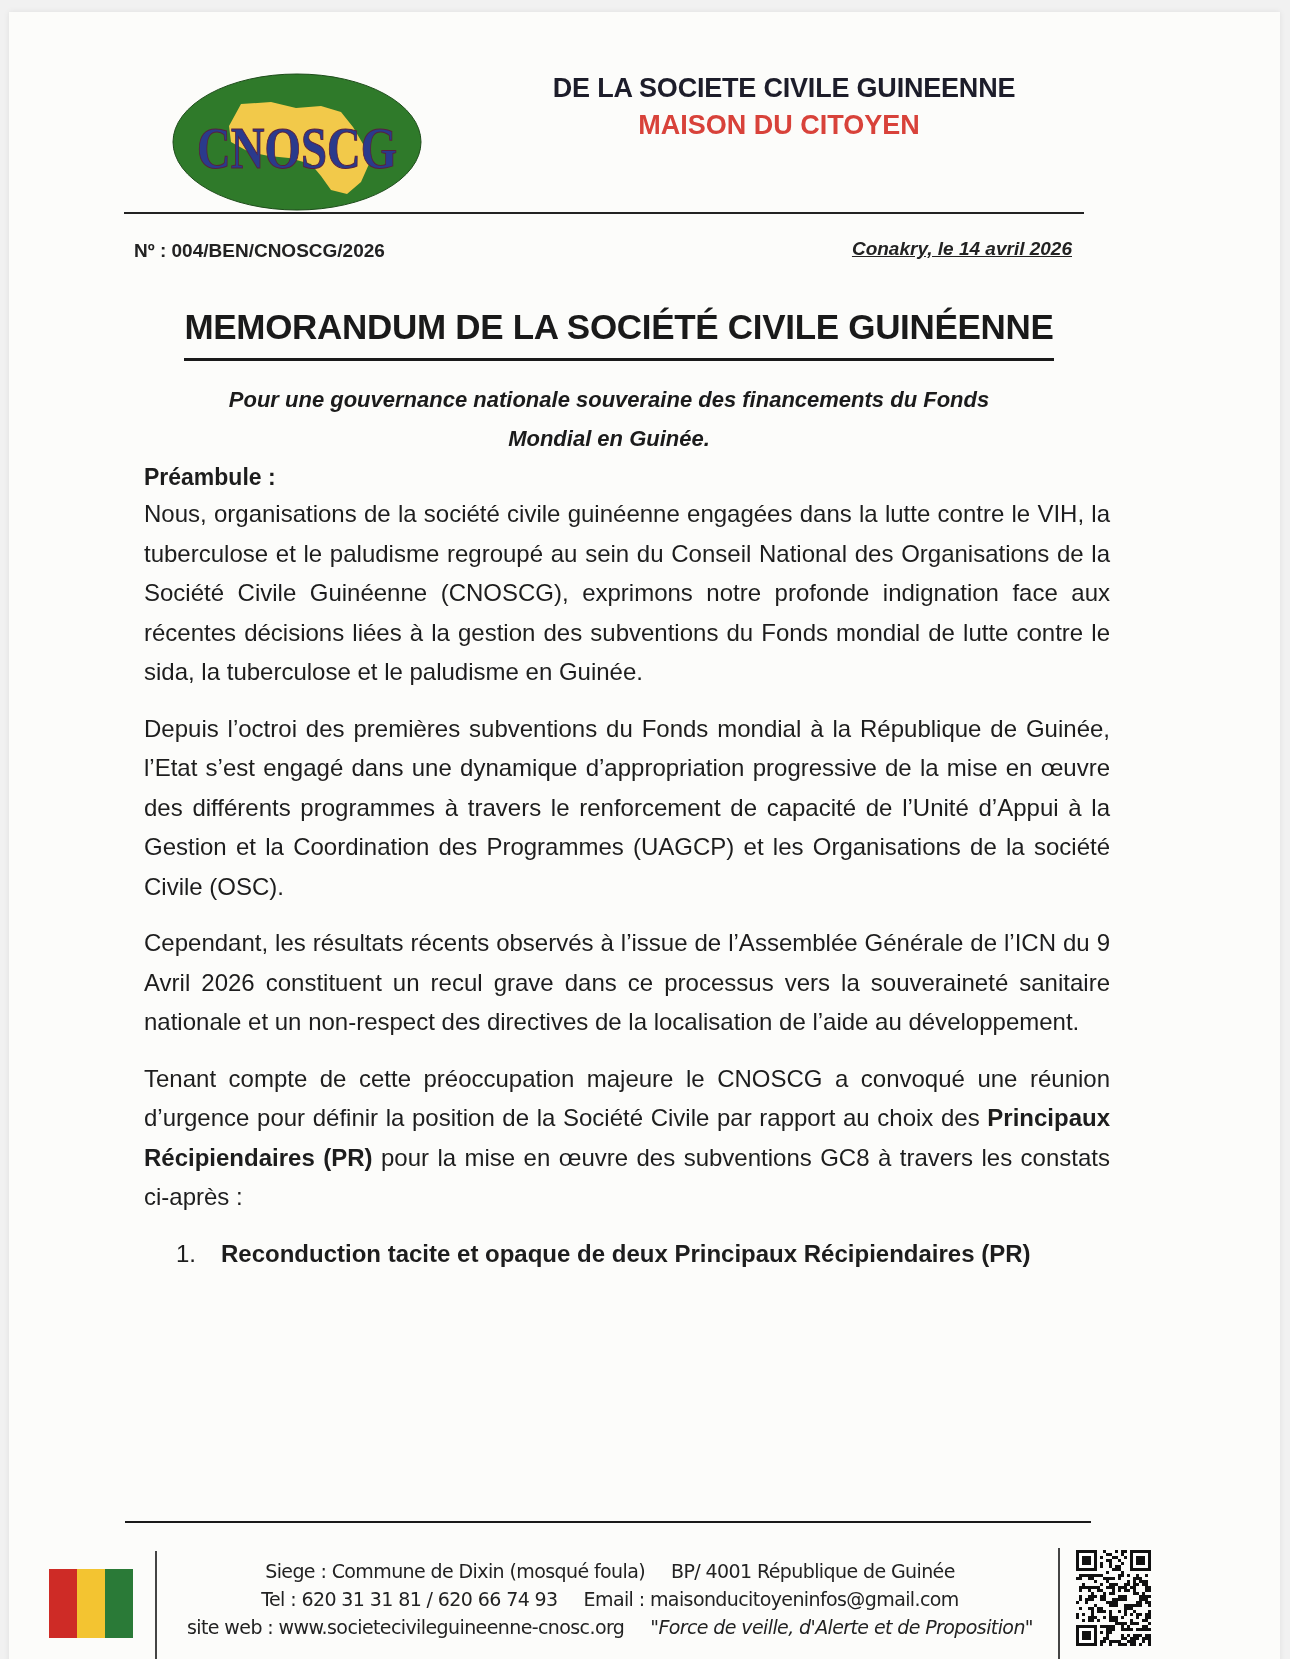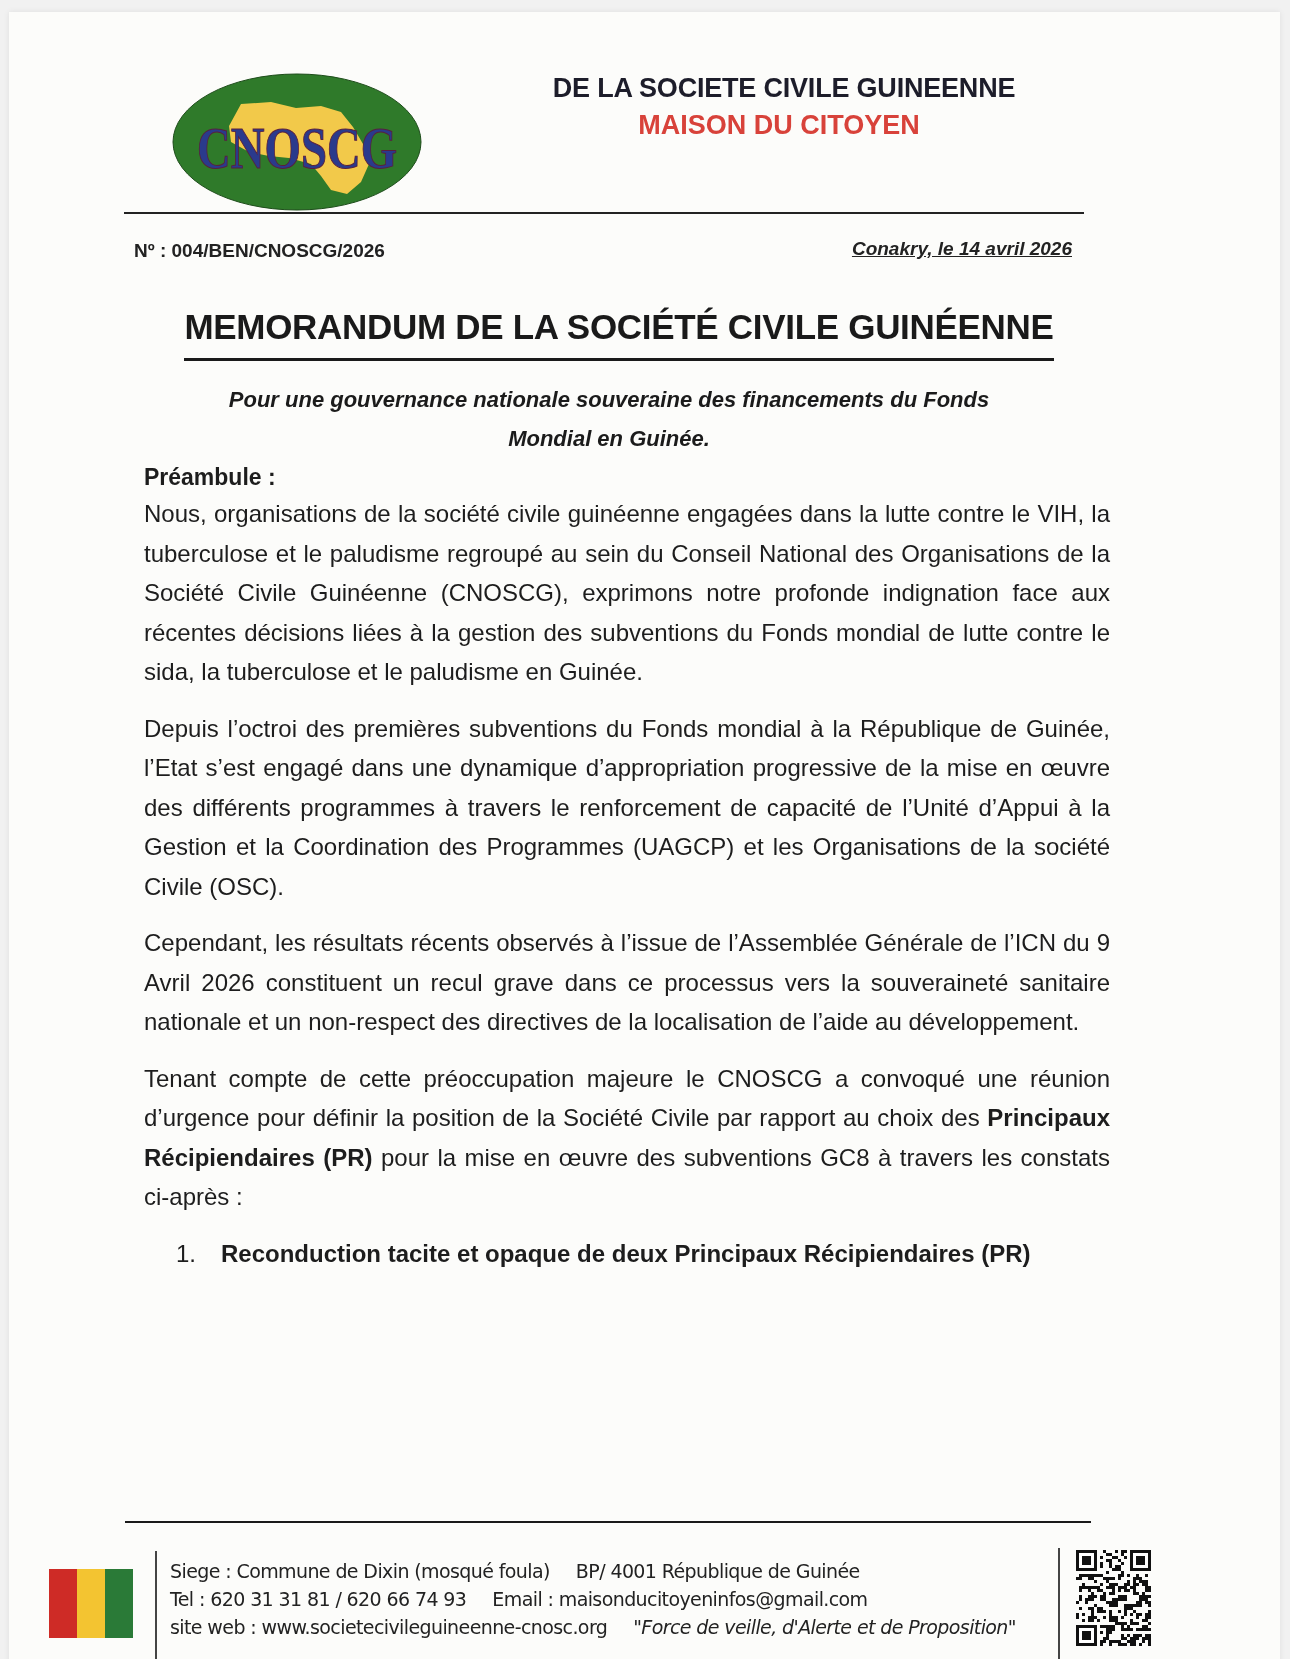--- a/index.html
+++ b/index.html
@@ -85,21 +85,21 @@
   
   .flag {
     position: absolute; left: 49px; top: 1569px;
     width: 84px; height: 69px; display: flex;
   }
   .flag div { flex: 1; }
   .vsep1 { position: absolute; left: 155px; top: 1551px; width: 2px; height: 108px; background: #444; }
   .vsep2 { position: absolute; left: 1058px; top: 1548px; width: 2px; height: 111px; background: #444; }
   .footer-text {
     position: absolute; left: 170px; width: 880px; top: 1557px;
-    font-size: 19px; line-height: 28px; color: #222; 
+    font-size: 19px; line-height: 28px; color: #222; text-align: center;
     font-family: "DejaVu Sans", sans-serif; letter-spacing: -0.6px;
   }
   .footer-text .gap { display: inline-block; width: 26px; }
   .footer-text .slogan { font-style: italic; }
   .qr {
     position: absolute; left: 1076px; top: 1550px;
     width: 75px; height: 96px;
   }
 </style>
 </head>

